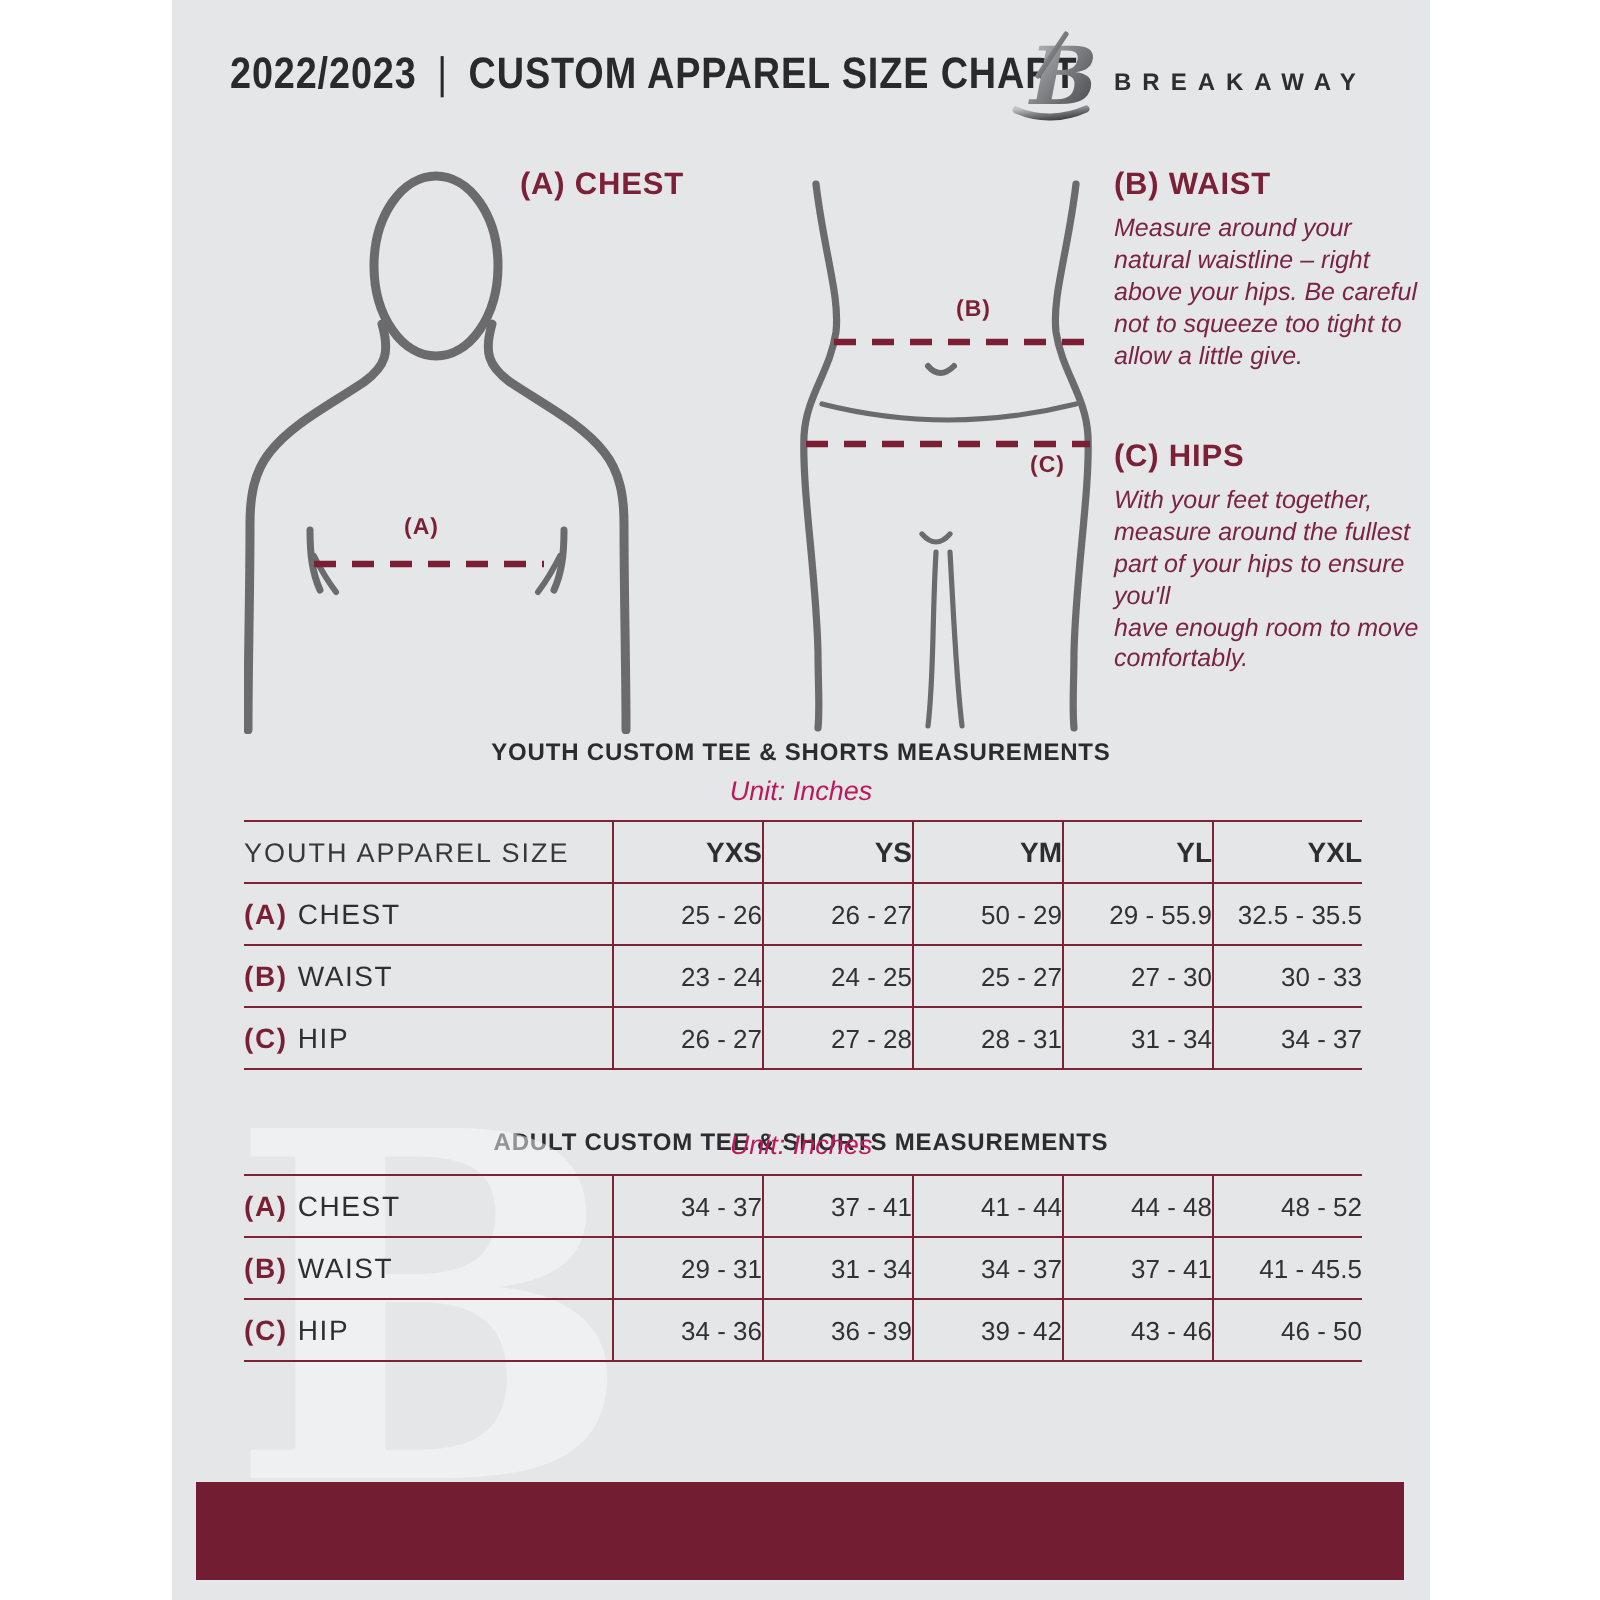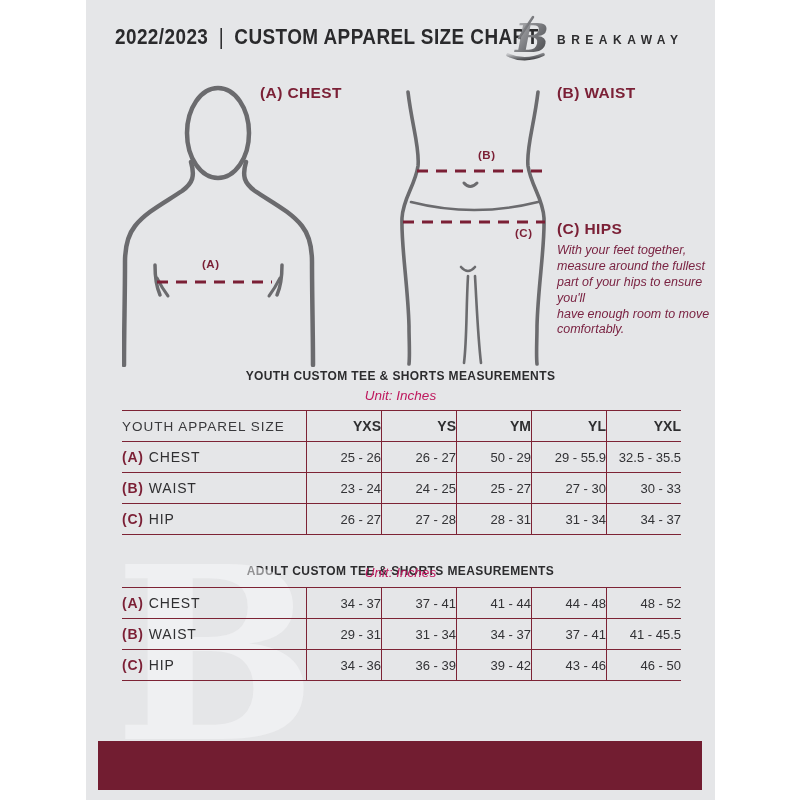--- a/index.html
+++ b/index.html
@@ -103,20 +103,21 @@
       <line x1="26" y1="85" x2="152" y2="85" stroke="#7b1f35" stroke-width="3.2" stroke-dasharray="11 8"></line>
       <line x1="12" y1="136" x2="154" y2="136" stroke="#7b1f35" stroke-width="3.2" stroke-dasharray="11 8"></line>
     </svg>
   </div>
   <span class="marker" style="left:392px;top:149px;">(B)</span>
   <span class="marker" style="left:429px;top:227px;">(C)</span>
 
   <div class="guide-h" style="left:174px;top:84px;">(A) CHEST</div>
 
   <div class="guide-h" style="left:471px;top:84px;">(B) WAIST</div>
+  <div class="guide-t" style="left:471px;top:107px;width:155px;">Measure around your natural waistline – right above your hips. Be careful not to squeeze too tight to allow a little give.</div>
 
   <div class="guide-h" style="left:471px;top:220px;">(C) HIPS</div>
   <div class="guide-t" style="left:471px;top:243px;width:160px;">With your feet together, measure around the fullest part of your hips to ensure you'll
 have enough room to move comfortably.</div>
 
   <div class="watermark">B</div>
 
   <div class="sec-title" style="top:369px;">YOUTH CUSTOM TEE &amp; SHORTS MEASUREMENTS</div>
   <div class="unit" style="top:388px;">Unit: Inches</div>
 

